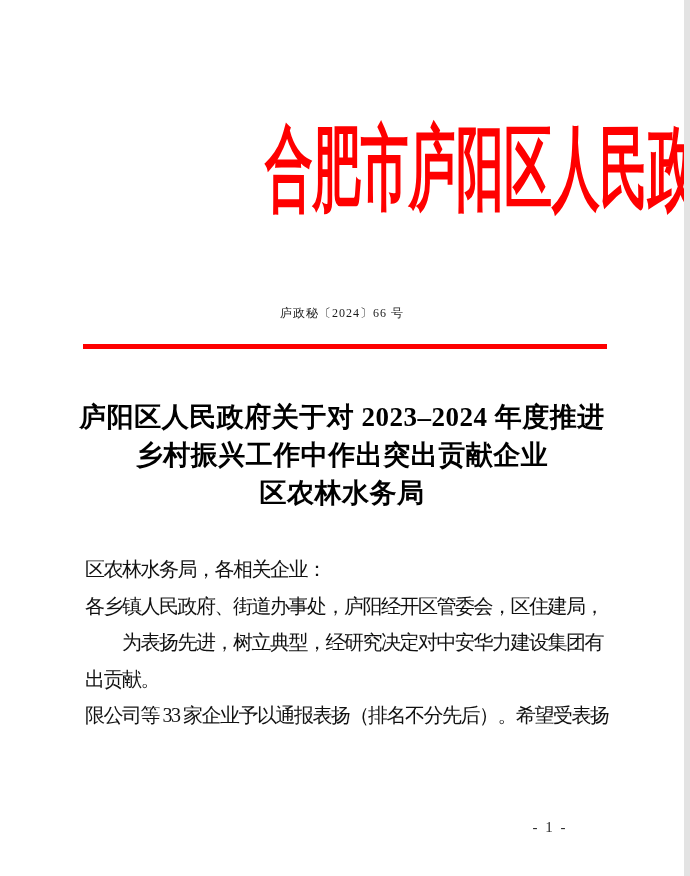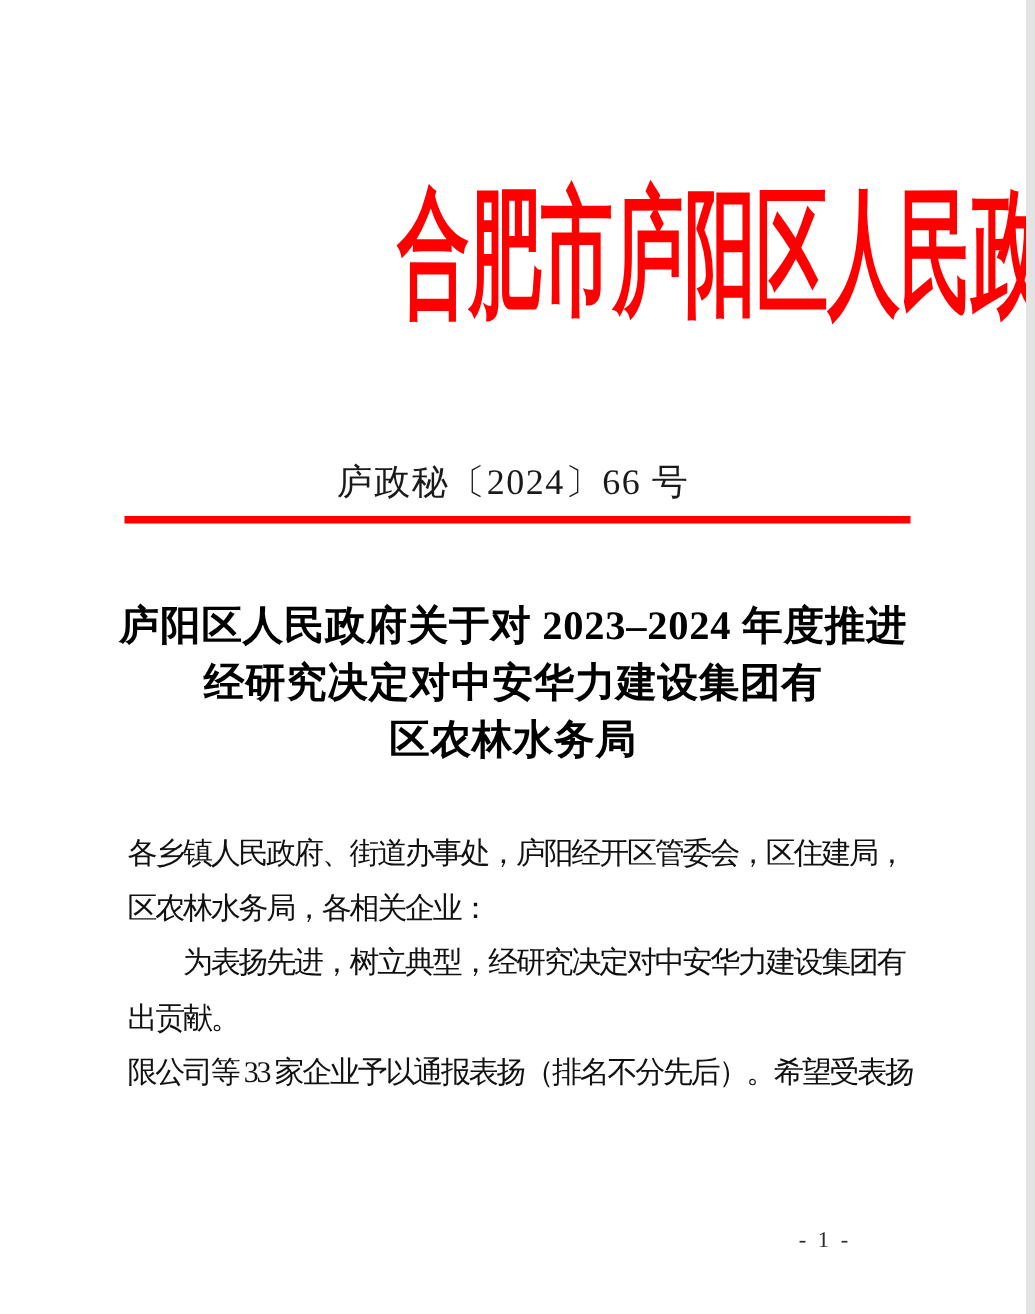--- a/index.html
+++ b/index.html
@@ -43,21 +43,21 @@
     transform: scaleX(0.52);
     transform-origin: 50% 0%;
     white-space: nowrap;
   }
   .doc-number {
     position: absolute;
     top: 305px;
     left: 0;
     width: 684px;
     text-align: center;
-    font-size: 24px;
+    font-size: 12px;
     letter-spacing: 1px;
     color: #1a1a1a;
   }
   .red-line {
     position: absolute;
     top: 344px;
     left: 83px;
     width: 524px;
     height: 5px;
     background: #fe0000;
@@ -109,27 +109,27 @@
   <div class="org-title-wrap">
     <span class="org-title">合肥市庐阳区人民政府文件</span>
   </div>
 
   <div class="doc-number">庐政秘〔2024〕66 号</div>
 
   <div class="red-line"></div>
 
   <div class="doc-title">
     <div>庐阳区人民政府关于对 2023–2024 年度推进</div>
-    <div>经研究决定对中安华力建设集团有</div>
+    <div>乡村振兴工作中作出突出贡献企业</div>
     <div>区农林水务局</div>
   </div>
 
   <div class="body-text">
+    <div class="body-line">区农林水务局，各相关企业：</div>
     <div class="body-line">各乡镇人民政府、街道办事处，庐阳经开区管委会，区住建局，</div>
-    <div class="body-line">区农林水务局，各相关企业：</div>
     <div class="body-line indent">为表扬先进，树立典型，经研究决定对中安华力建设集团有</div>
     <div class="body-line">出贡献。</div>
     <div class="body-line">限公司等 33 家企业予以通报表扬（排名不分先后）。希望受表扬</div>
   </div>
 
   <div class="page-number">- 1 -</div>
 
   <div class="edge-strip"></div>
 
 </div>

